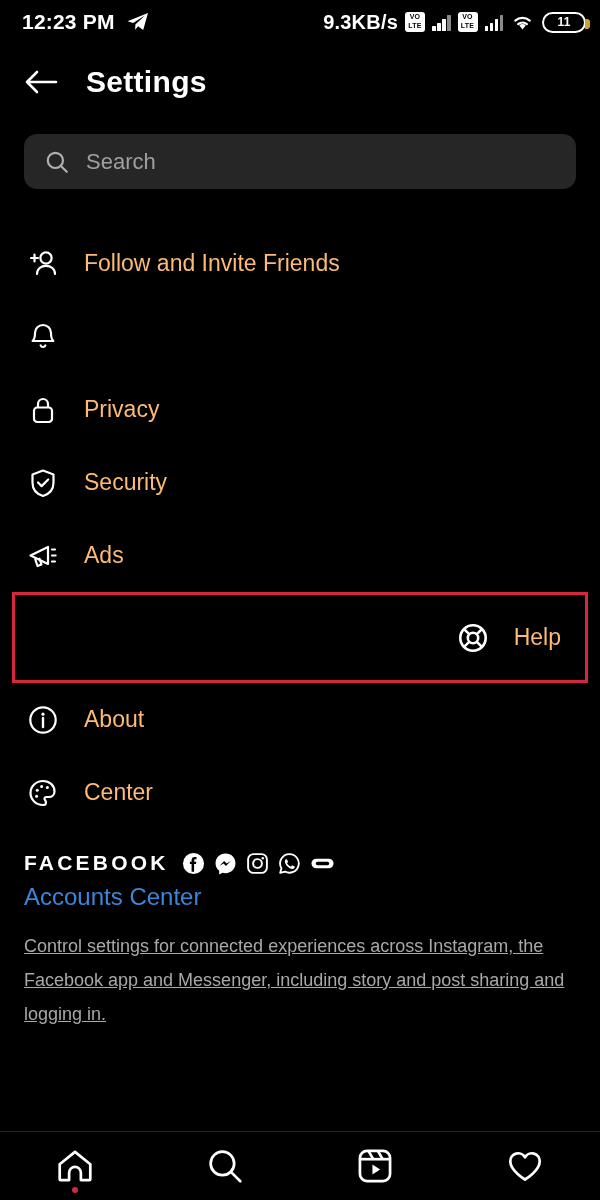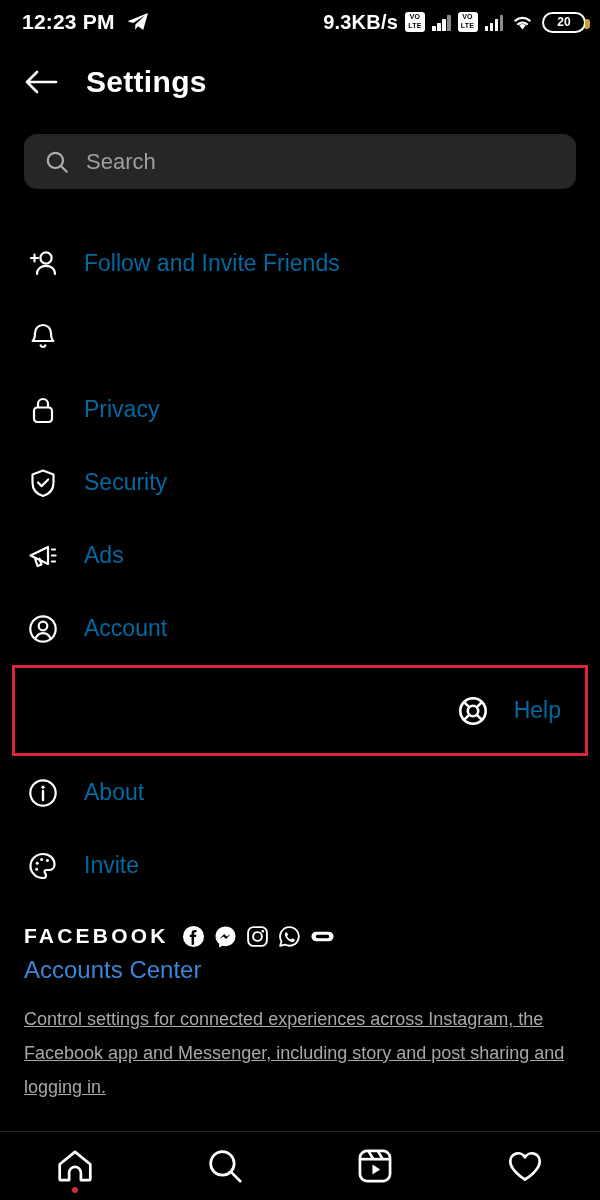--- a/index.html
+++ b/index.html
@@ -53,21 +53,21 @@
     display:flex; align-items:center; padding:0 20px; gap:16px;
   }
   .search-ph { color:#a0a0a0; font-size:22px; }
 
   
   .list { margin-top:22px; }
   .row {
     height:73px; display:flex; align-items:center;
     padding:0 24px; gap:22px; position:relative;
   }
-  .row .lbl { font-size:23px; color:#0369a1; }
+  .row .lbl { font-size:23px; color:#fdba74; }
   .row .ico { width:38px; height:38px; display:flex; align-items:center; justify-content:center; flex:0 0 38px; }
   .row.highlight { border:3px solid #d7263d; margin:0 12px; height:91px;justify-content:flex-end; }
 
   
   .fb-section { padding:22px 24px 0; }
   .fb-head { display:flex; align-items:center; gap:13px; }
   .fb-word { font-size:21px; font-weight:bold; letter-spacing:3.2px; }
   .fb-icons { display:flex; align-items:center; gap:9px; }
   .link { color:#3b86d8; font-size:24px; margin-top:8px; display:inline-block; }
   .desc { color:#a8a8a8; font-size:18px; line-height:34px; margin-top:18px;text-decoration:underline; }
@@ -113,21 +113,21 @@
           <i></i>
         </span>
       <span>
         <svg width="25" height="20" viewBox="0 0 24 20">
           <path d="M12 17.5l3.2-4a4.2 4.2 0 0 0-6.4 0z" fill="#fff"></path>
           <path d="M4.8 8.6a11 11 0 0 1 14.4 0" stroke="#fff" stroke-width="2.2" fill="none" stroke-linecap="round"></path>
           <path d="M7.6 12.1a7 7 0 0 1 8.8 0" stroke="#fff" stroke-width="2.2" fill="none" stroke-linecap="round"></path>
         </svg>
       </span>
       <span class="battery">
-        <span>20</span>
+        <span>11</span>
       </span>
     </div>
   </div>
 
   <div class="header">
     <span>
       <svg width="34" height="28" viewBox="0 0 34 28">
         <path d="M32 14H3M13 4 3 14l10 10" stroke="#fff" stroke-width="2.6" fill="none" stroke-linecap="round" stroke-linejoin="round"></path>
       </svg>
     </span>
@@ -192,30 +192,20 @@
       <span class="ico">
         <svg width="34" height="34" viewBox="0 0 34 34">
           <path d="M4.5 16.5 22 8v17z" stroke="#fff" stroke-width="2.2" fill="none" stroke-linejoin="round"></path>
           <path d="M9 19.5 11.5 27l4-1.6-2.4-6.6" stroke="#fff" stroke-width="2.2" fill="none" stroke-linejoin="round"></path>
           <path d="M26 10.5h3M26 16.5h3.6M26 22.5h3" stroke="#fff" stroke-width="2.2" stroke-linecap="round"></path>
         </svg>
       </span>
       <span class="lbl">Ads</span>
     </div>
 
-    <div class="row">
-      <span class="ico">
-        <svg width="32" height="32" viewBox="0 0 32 32">
-          <circle cx="16" cy="16" r="12.7" stroke="#fff" stroke-width="2.2" fill="none"></circle>
-          <circle cx="16" cy="13" r="4.3" stroke="#fff" stroke-width="2.2" fill="none"></circle>
-          <path d="M8.4 25.6c1.4-3.4 4.2-5.4 7.6-5.4s6.2 2 7.6 5.4" stroke="#fff" stroke-width="2.2" fill="none" stroke-linecap="round"></path>
-        </svg>
-      </span>
-      <span class="lbl">Account</span>
-    </div>
 
     <div class="row highlight">
       <span class="ico">
         <svg width="32" height="32" viewBox="0 0 32 32">
           <circle cx="16" cy="16" r="12.7" stroke="#fff" stroke-width="2.6" fill="none"></circle>
           <circle cx="16" cy="16" r="5.2" stroke="#fff" stroke-width="2.6" fill="none"></circle>
           <path d="m7.3 7.3 4.9 4.9M24.7 7.3l-4.9 4.9M7.3 24.7l4.9-4.9M24.7 24.7l-4.9-4.9" stroke="#fff" stroke-width="2.6" stroke-linecap="round"></path>
         </svg>
       </span>
       <span class="lbl">Help</span>
@@ -235,21 +225,21 @@
     <div class="row">
       <span class="ico">
         <svg width="32" height="32" viewBox="0 0 32 32">
           <path d="M16 4C9 4 3.5 9.4 3.5 16S9 28 16 28c2 0 3-1.2 3-2.6 0-1.6-1.5-2.2-1.5-3.6 0-1 .9-1.8 2-1.8h2.3c3.2 0 5.7-2.4 5.7-5.6C27.5 8.3 22.4 4 16 4z" stroke="#fff" stroke-width="2.2" fill="none" stroke-linejoin="round"></path>
           <circle cx="10.2" cy="13.2" r="1.5" fill="#fff"></circle>
           <circle cx="14.6" cy="9.6" r="1.5" fill="#fff"></circle>
           <circle cx="20.4" cy="10.6" r="1.5" fill="#fff"></circle>
           <circle cx="9.6" cy="19.2" r="1.5" fill="#fff"></circle>
         </svg>
       </span>
-      <span class="lbl">Invite</span>
+      <span class="lbl">Center</span>
     </div>
   </div>
 
   <div class="fb-section">
     <div class="fb-head">
       <span class="fb-word">FACEBOOK</span>
       <span class="fb-icons">
         <span>
           <svg width="23" height="23" viewBox="0 0 24 24">
               <circle cx="12" cy="12" r="11" fill="#fff"></circle>

